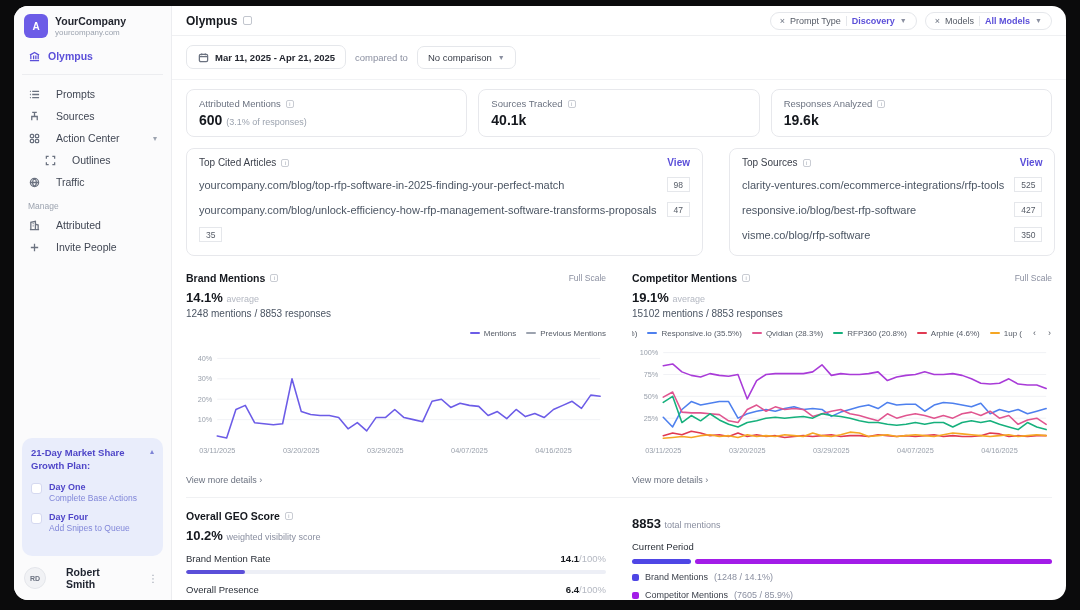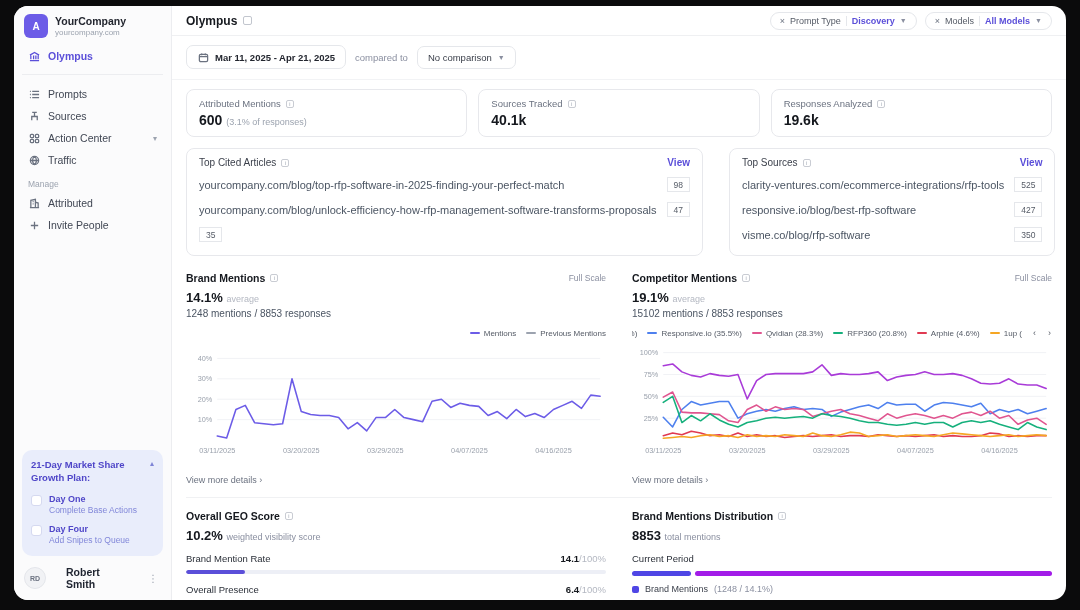--- a/index.html
+++ b/index.html
@@ -7,29 +7,29 @@
   .window { position:absolute; left:14px; top:6px; width:1052px; height:594px; background:#fff; border-radius:14px; overflow:hidden; display:flex; }
 
   
   .sidebar { width:158px; flex:0 0 158px; background:#FBFBFC; border-right:1px solid #ECEDF0; display:flex; flex-direction:column; padding:6px 8px 8px; }
   .logo-row { display:flex; align-items:center; gap:7px; padding:2px 2px 6px; }
   .logo-sq { width:24px; height:24px; border-radius:6px; background:#6C5CE7; color:#fff; font-size:10px; font-weight:bold; display:flex; align-items:center; justify-content:center; }
   .logo-name { font-size:10.5px; font-weight:bold; color:#23262F; line-height:1.2; }
   .logo-dom { font-size:8px; color:#9CA3AF; }
   .ws-item { display:flex; align-items:center; gap:8px; padding:6px 6px; border-radius:6px; color:#5B4FD9; font-size:10.5px; font-weight:bold; }
   .side-div { height:1px; background:#ECEDF0; margin:6px 0 8px; }
-  .nav-item { display:flex; align-items:center; gap:8px; padding:5px 6px; border-radius:6px; color:#414754; font-size:10.5px; cursor:pointer; }
+  .nav-item { display:flex; align-items:center; gap:16px; padding:5px 6px; border-radius:6px; color:#414754; font-size:10.5px; cursor:pointer; }
   .nav-item .grow { flex:1; }
   .nav-item.indent { padding-left:22px; }
   .nav-ic { width:12px; height:12px; display:inline-flex; align-items:center; justify-content:center; color:#6B7280; flex:0 0 12px; }
   .nav-ic svg { width:11px; height:11px; stroke:#6B7280; fill:none; stroke-width:1.4; }
   .ws-item .nav-ic svg { stroke:#5B4FD9; }
   .chev { color:#9CA3AF; font-size:8px; }
   .manage-lbl { font-size:8.5px; color:#9CA3AF; padding:8px 6px 3px; }
-  .plan-card { margin-top:auto; background:#E9EDFB; border-radius:10px; padding:9px 9px 11px; }
+  .plan-card { margin-top:auto; background:#E9EDFB; border-radius:10px; padding:9px 9px 23px; }
   .plan-head { display:flex; gap:6px; }
   .plan-title { font-size:9.5px; font-weight:bold; color:#4F46C8; line-height:1.35; flex:1; }
   .plan-chev { color:#7E84D6; font-size:8px; }
   .task { display:flex; gap:7px; margin-top:9px; }
   .cbx { width:11px; height:11px; background:#fff; border:1px solid #D5D9F0; border-radius:3px; flex:0 0 11px; margin-top:1px; }
   .task-t { font-size:9px; font-weight:bold; color:#4F46C8; }
   .task-s { font-size:8.5px; color:#8187D9; margin-top:1px; }
   .user-row { display:flex; align-items:center; gap:20px; padding:10px 2px 2px; }
   .avatar { width:22px; height:22px; border-radius:50%; background:#F1F2F5; border:1px solid #E3E5EA; color:#6B7280; font-size:7px; font-weight:bold; display:flex; align-items:center; justify-content:center; }
   .user-name { font-size:10.5px; font-weight:bold; color:#1F2430; flex:1; }
@@ -141,20 +141,28 @@
       <span class="nav-ic">
           <svg viewBox="0 0 12 12">
             <rect x="1.5" y="1.5" width="3.5" height="3.5" rx="1"></rect>
             <rect x="7" y="1.5" width="3.5" height="3.5" rx="1"></rect>
             <rect x="1.5" y="7" width="3.5" height="3.5" rx="1"></rect>
             <rect x="7" y="7" width="3.5" height="3.5" rx="1"></rect>
           </svg>
         </span>
       <span class="grow">Action Center</span>
       <span class="chev">▾</span>
+    </div>
+    <div class="nav-item indent">
+      <span class="nav-ic">
+          <svg viewBox="0 0 12 12">
+            <path d="M4 1.5 H1.5 V4 M8 1.5 H10.5 V4 M4 10.5 H1.5 V8 M8 10.5 H10.5 V8"></path>
+          </svg>
+        </span>
+      <span>Outlines</span>
     </div>
     <div class="nav-item">
       <span class="nav-ic">
           <svg viewBox="0 0 12 12">
             <circle cx="6" cy="6" r="4.5"></circle>
             <path d="M1.5 6h9 M6 1.5c-3 3-3 6 0 9 M6 1.5c3 3 3 6 0 9"></path>
           </svg>
         </span>
       <span>Traffic</span>
     </div>
@@ -429,24 +437,20 @@
               <span class="bar-val">6.4</span>
                 <span class="bar-max">/100%</span>
             </div>
             <div class="track">
                 <div class="fill" style="width: 6.4%;"></div>
               </div>
           </div>
         </div>
 
         <div>
-          <div class="chart-head">
-            <span class="chart-title">Brand Mentions Distribution</span>
-            <i class="info">i</i>
-          </div>
           <div class="avg-row"><span>8853</span> <span class="avg-suffix" style="color:#8A8FA0;">total mentions</span></div>
           <div class="period-lbl">Current Period</div>
           <div class="dist-bar">
             <div class="seg" style="background-color: rgb(79, 70, 229); width: 14.1%;"></div>
             <div class="seg" style="background-color: rgb(162, 28, 232); width: 85.9%;"></div>
           </div>
           <div class="dist-legend-row">
             <span class="lg-sq" style="background-color: rgb(79, 70, 229);"></span>
             <span>Brand Mentions</span>
             <span class="dist-detail">(1248 / 14.1%)</span>

